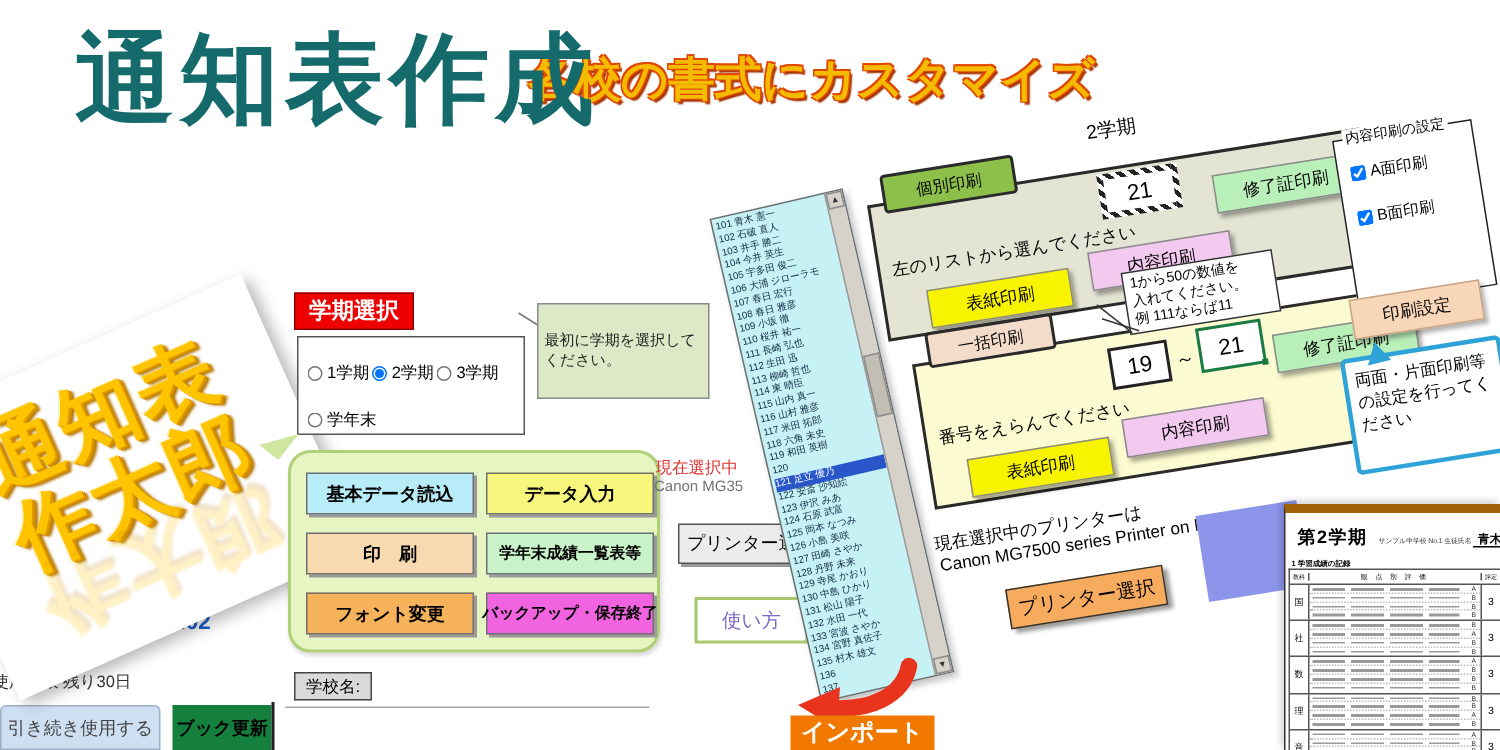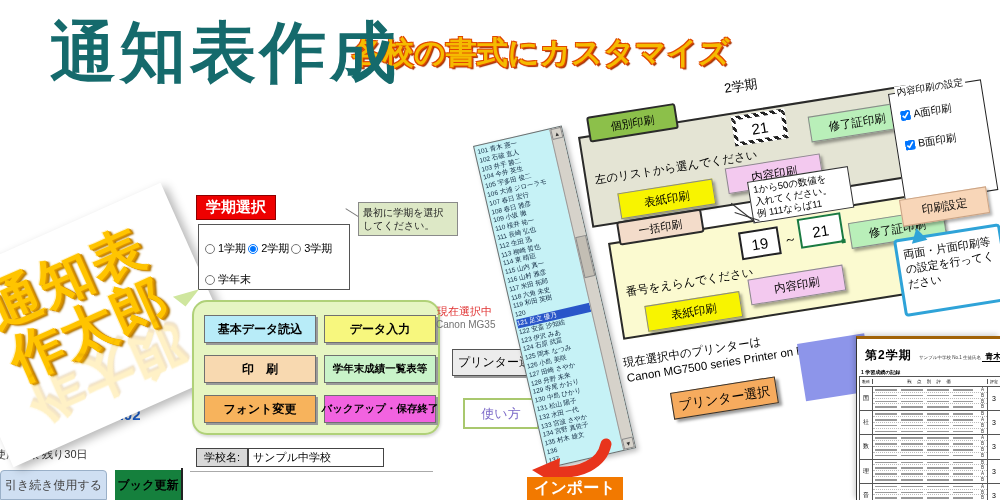--- a/index.html
+++ b/index.html
@@ -38,22 +38,22 @@
     transform:scaleY(-1); opacity:.22; filter:blur(.6px); margin-top:-8px;
   }
   .version { left:88px; top:406px; color:#1a5fd0; font-weight:bold; font-size:15px; }
 
   
   .term-label {
     left:196px; top:195px; background:#ee0000; color:#fff; font-weight:bold;
     font-size:15px; padding:2px 9px; border:1px solid #8d0000;
   }
   .term-tip {
-    left:358px; top:202px; width:100px; background:#dde8c6; border:1px solid #8a8a8a;
-    font-size:10px; line-height:13px; padding:3px 4px; color:#222; z-index:2;
+    left:358px; top:202px; width:115px; background:#dde8c6; border:1px solid #8a8a8a;
+    font-size:10px; line-height:13px; padding:18px 4px; color:#222; z-index:2;
   }
   .tip-line { left:344px; top:214px; width:22px; height:1px; background:#777;
     transform:rotate(32deg); }
   .term-box {
     left:198px; top:224px; width:152px; height:66px; background:#fff;
     border:1px solid #555; font-size:11px; z-index:1;
   }
   .term-row { display:flex; align-items:center; gap:2px; margin:16px 0 0 6px; }
   .term-row input { width:10px; height:10px; margin-right:1px; }
 
@@ -240,21 +240,21 @@
   }
   .ps-callout-tail {
     left:910px; top:228px; width:0; height:0; z-index:5;
     border-left:8px solid transparent; border-right:8px solid transparent;
     border-bottom:14px solid #2fa3d8; transform:rotate(-14deg);
   }
 
   
   .report {
     left:856px; top:336px; width:144px; height:164px; background:#fff;
-    border-left:1px solid #333; border-top:3px solid #a16207; z-index:5;
+    border-left:1px solid #333; border-top:6px solid #a16207; z-index:5;
     box-shadow:-2px -2px 5px rgba(0,0,0,.18); overflow:hidden;
   }
   .rp-term { position:absolute; left:8px; top:8px; font-size:12px; font-weight:bold;
     letter-spacing:1px; }
   .rp-head { position:absolute; left:62px; top:12px; font-size:4.5px; color:#333;
     white-space:nowrap; }
   .rp-name { font-size:8px; font-weight:bold; color:#000;
     border-bottom:1px solid #000; padding:0 3px; }
   .rp-section { position:absolute; left:4px; top:30px; font-size:5px;
     font-weight:bold; }
@@ -316,21 +316,20 @@
   <div class="abs menu-panel">
     <div class="menu-btn" style="left: 10px; top: 13px; background: rgb(184, 236, 248);">基本データ読込</div>
     <div class="menu-btn" style="left: 10px; top: 53px; background: rgb(248, 217, 176);">印　刷</div>
     <div class="menu-btn" style="left: 130px; top: 13px; background: rgb(247, 247, 126);">データ入力</div>
     <div class="menu-btn small" style="left: 130px; top: 53px; background: rgb(201, 243, 201);">学年末成績一覧表等</div>
     <div class="menu-btn" style="left: 10px; top: 93px; background: rgb(247, 179, 92);">フォント変更</div>
     <div class="menu-btn small" style="left: 130px; top: 93px; background: rgb(242, 99, 224);">バックアップ・保存終了</div>
   </div>
 
   <div class="abs school-label">学校名:</div>
-  <div class="abs school-input">サンプル中学校</div>
   <div class="abs hline"></div>
 
   <div class="abs license-text">使用期限 残り30日</div>
   <div class="abs tab-continue">引き続き使用する</div>
   <div class="abs tab-update">ブック更新</div>
   <div class="abs tab-divider"></div>
 
   <div class="abs student-list">
     <div class="list-items">
         <div class="list-item">101 青木 憲一</div>

